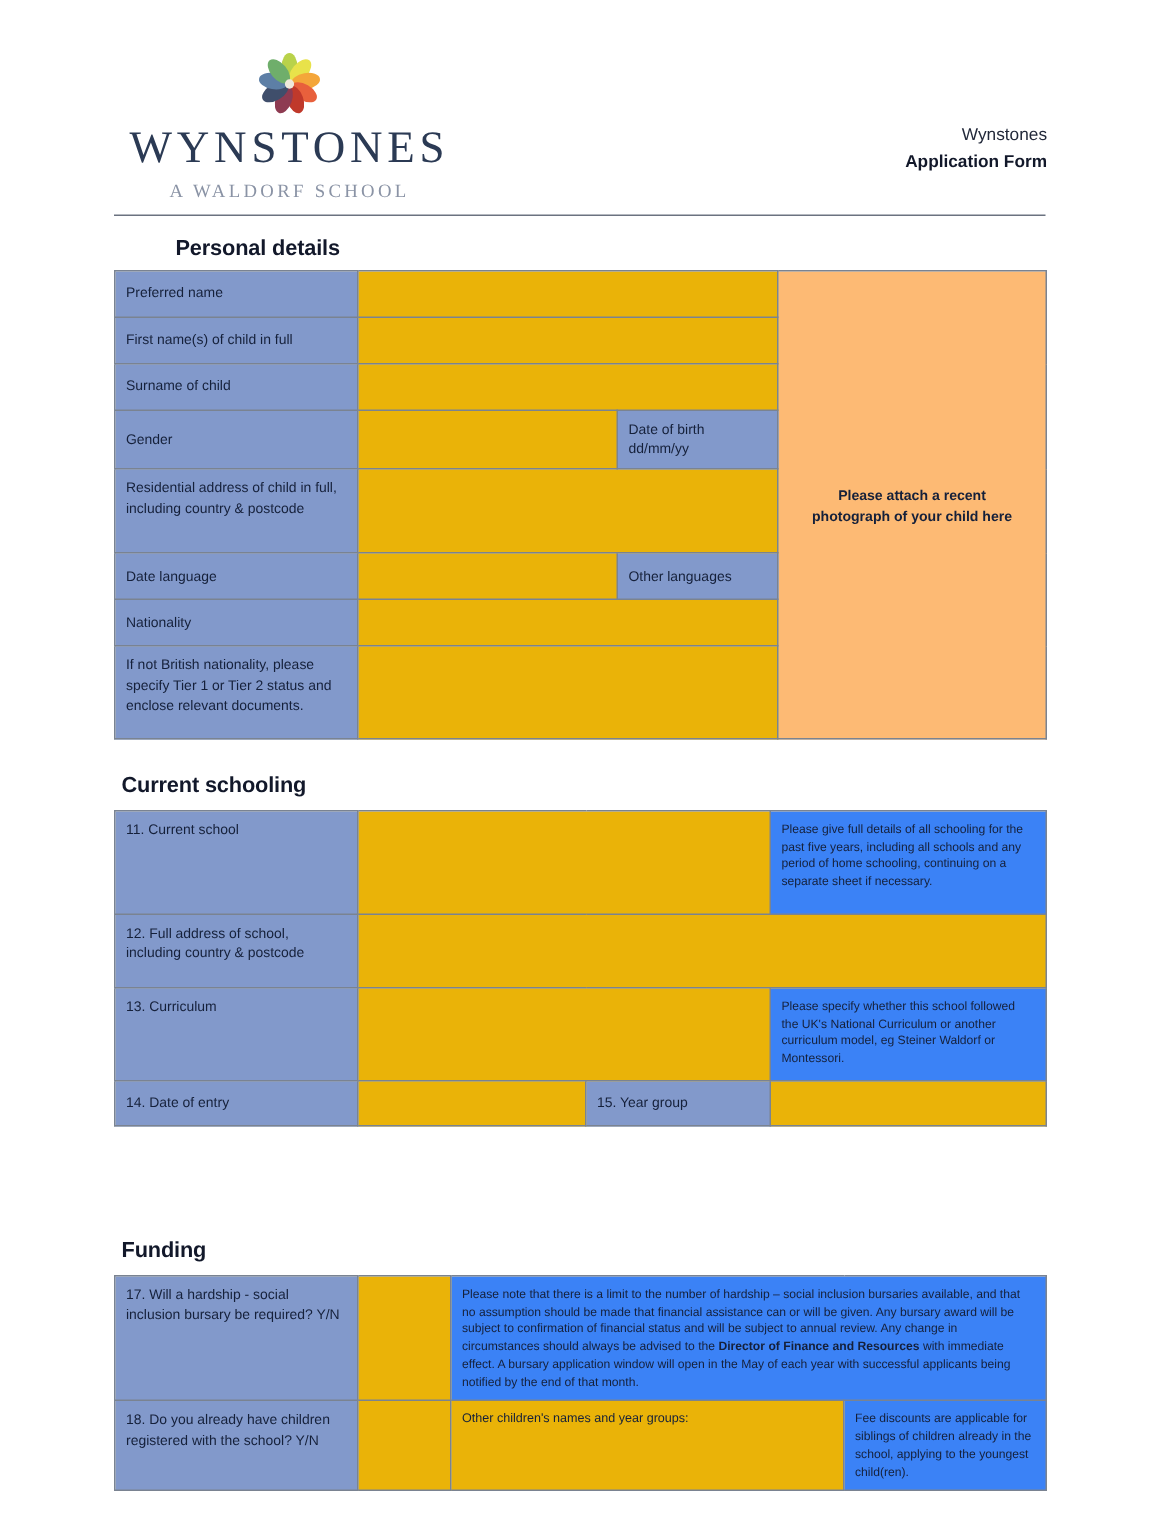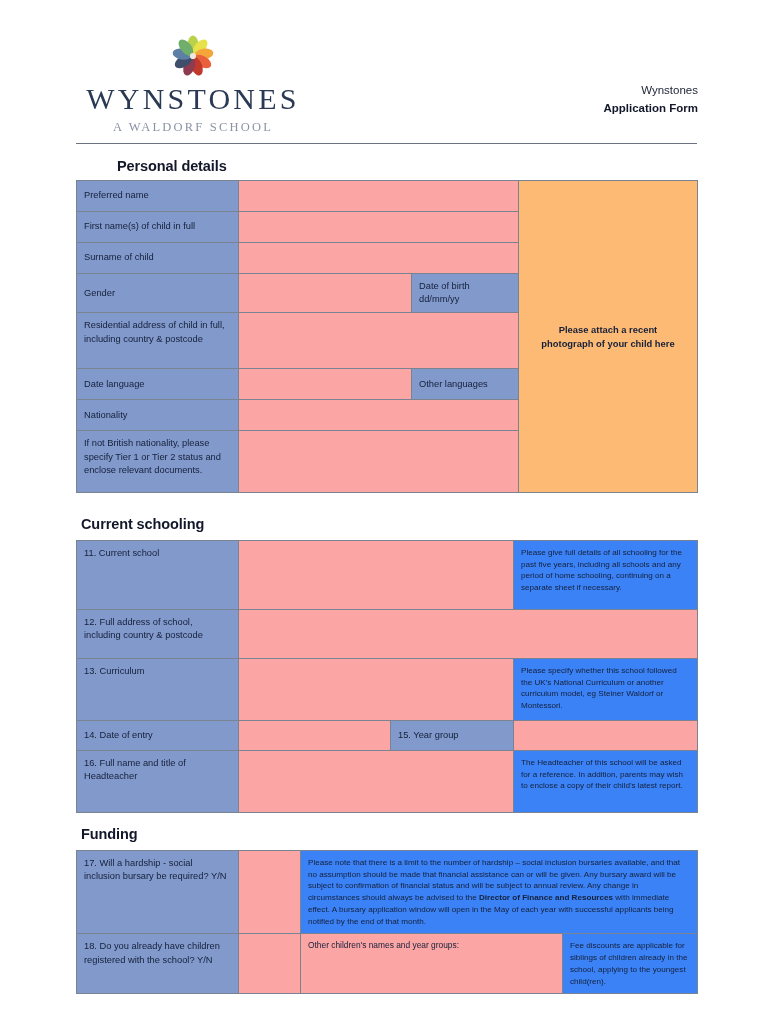--- a/index.html
+++ b/index.html
@@ -51,21 +51,21 @@
     padding:6px 7px;
     font-size:9.3px;
     line-height:1.42;
     vertical-align:top;
     color:#15203a;
     background:#ffffff;
     box-sizing:border-box;
   }
   td.lbl{background:#8299cb;}
   td.note{background:#3b82f6;font-size:8.1px;line-height:1.45;padding:6px 7px;}
-  td.blank{background:#fca5a5;}
+  td.blank{background:#eab308;}
   td.photo{
     background:#fdba74;text-align:center;vertical-align:middle;
     font-size:9.4px;font-weight:bold;line-height:1.5;padding:6px 17px;
   }
   td.mid{vertical-align:middle;}
   b{font-weight:bold;}
 </style>
 </head>
 <body>
 
@@ -173,25 +173,20 @@
         <td class="lbl" style="height:62px;">13. Curriculum</td>
         <td class="blank" colspan="2"></td>
         <td class="note">Please specify whether this school followed the UK's National Curriculum or another curriculum model, eg Steiner Waldorf or Montessori.</td>
       </tr>
       <tr>
         <td class="lbl mid" style="height:30px;">14. Date of entry</td>
         <td class="blank"></td>
         <td class="lbl mid">15. Year group</td>
         <td class="blank"></td>
       </tr>
-      <tr>
-        <td class="lbl" style="height:62px;">16. Full name and title of Headteacher</td>
-        <td class="blank" colspan="2"></td>
-        <td class="note">The Headteacher of this school will be asked for a reference. In addition, parents may wish to enclose a copy of their child's latest report.</td>
-      </tr>
     </tbody>
   </table>
 
   <div class="sec-title" style="left:81px; top:826px;">Funding</div>
 
   <table class="tbl" style="left:76px; top:850px; width:621px;">
     <colgroup>
       <col style="width:162px">
         <col style="width:62px">
         <col style="width:262px">

